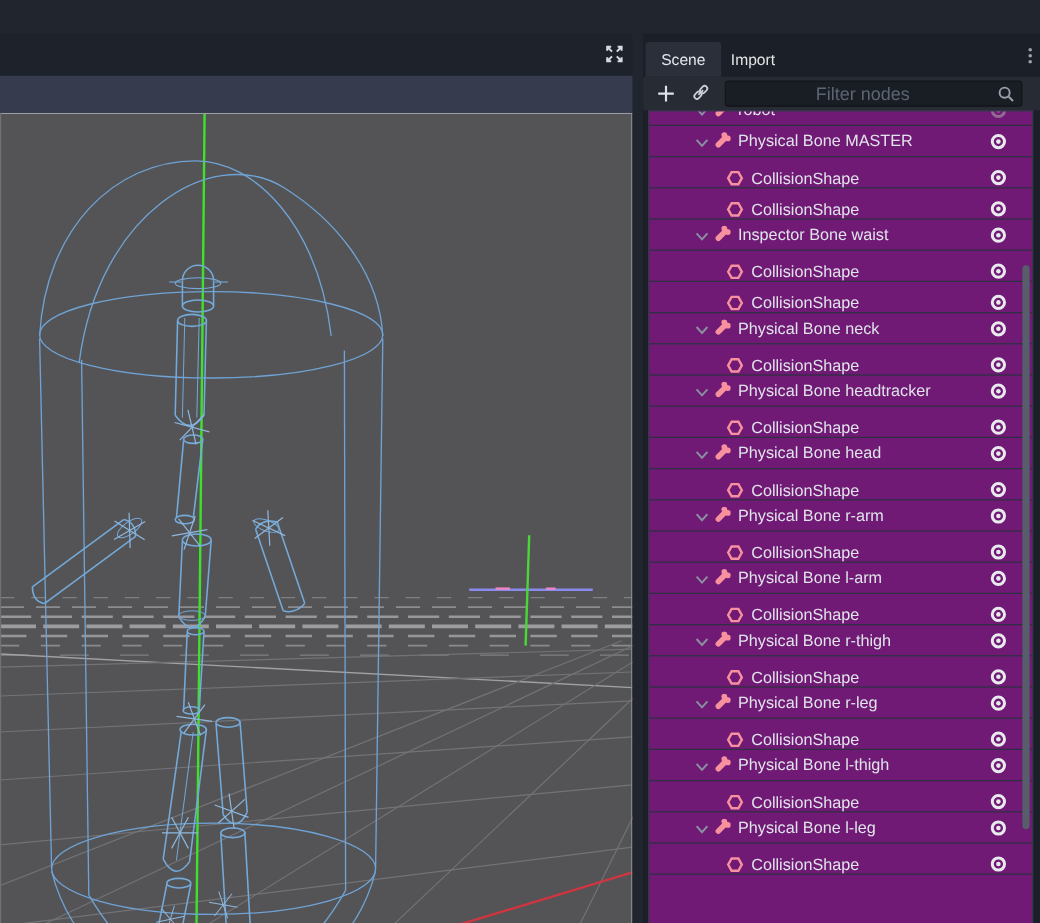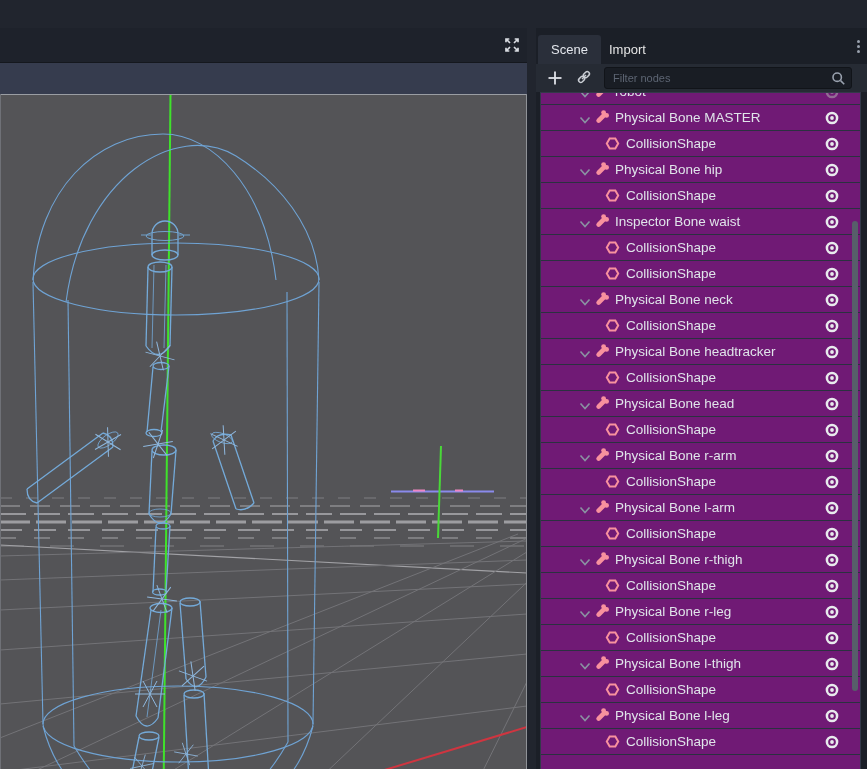--- a/index.html
+++ b/index.html
@@ -25,29 +25,29 @@
   .dots i{display:block;width:3px;height:3px;border-radius:50%;background:#99a1ad;margin:0 auto 2px;}
   .panel-dots{right:7px;top:12px;}
 
   .toolbar{position:absolute;left:0;top:36px;width:331px;height:28px;background:#262b34;}
   .tool-btn{position:absolute;top:5px;width:18px;height:18px;cursor:pointer;}
   .plus-btn{left:10px;}
   .chain-btn{left:40px;}
   .filter-box{position:absolute;left:68px;top:3px;width:248px;height:22px;background:#191d24;
               border:1px solid #111419;border-radius:3px;}
   .filter-box input{position:absolute;left:0;top:0;width:100%;height:100%;background:transparent;border:0;outline:0;
-              color:#aab1bd;font-size:11px;font-family:inherit;padding:0 26px 0 8px;}
+              color:#aab1bd;font-size:15px;font-family:inherit;padding:0 26px 0 8px;text-align:center;}
   .filter-box input::placeholder{color:#5d6573;}
   .mag{position:absolute;right:5px;top:3px;width:15px;height:15px;}
 
   .tree{position:absolute;left:4px;top:64px;width:321px;height:683px;background:#701a75;
         border:1px solid #333949;overflow:hidden;}
   .tree-row{height:26px;display:flex;align-items:center;border-bottom:1px solid #2b3140;cursor:pointer;}
   .row-bone{padding-left:38px;}
-  .row-shape{padding-left:64px;}
+  .row-shape{padding-left:64px;align-items:flex-end;}
   .row-clipped{margin-top:-14px;}
   .chev{width:12px;height:12px;margin-right:3px;flex:0 0 auto;cursor:pointer;}
   .nicon{width:15px;height:15px;margin-right:6px;flex:0 0 auto;}
   .row-label{font-size:13.5px;color:#e0e4ea;white-space:nowrap;}
   .eye{margin-left:auto;margin-right:20px;width:16px;height:16px;flex:0 0 auto;cursor:pointer;}
   .row-clipped .eye{opacity:.55;filter:grayscale(1) brightness(.75);}
   .scroll-thumb{position:absolute;right:2px;top:128px;width:6px;height:470px;border-radius:3px;background:#575e6a;cursor:pointer;}
 
   .bottom-bar{position:absolute;left:0;top:757px;width:331px;height:12px;background:#1b1f27;overflow:hidden;}
   .btab{position:absolute;top:1px;height:24px;line-height:24px;font-size:13px;padding:0 12px;cursor:pointer;}
@@ -312,42 +312,20 @@
       </svg>
     </span>
     <span class="row-label">CollisionShape</span>
     <span class="eye">
       <svg viewBox="0 0 16 16" width="16" height="16">
         <circle cx="8" cy="8" r="5.1" fill="none" stroke="#e8eaed" stroke-width="2.5"></circle>
         <circle cx="8" cy="8" r="1.9" fill="#e8eaed"></circle>
       </svg>
     </span>
   </div>
-          <div class="tree-row row-bone">
-    <span class="chev">
-      <svg viewBox="0 0 12 12" width="12" height="12" fill="none" stroke="#8a92a2" stroke-width="1.6">
-        <polyline points="1.5,3.5 6,8.5 10.5,3.5"></polyline>
-      </svg>
-    </span>
-    <span class="nicon">
-      <svg viewBox="0 0 15 15" width="15" height="15">
-        <line x1="10.6" y1="4.6" x2="4.6" y2="10.6" stroke="#f8919e" stroke-width="4.6" stroke-linecap="round"></line>
-        <circle cx="9.6" cy="2.6" r="2.4" fill="#f8919e"></circle>
-        <circle cx="12.6" cy="5.4" r="2.4" fill="#f8919e"></circle>
-      </svg>
-    </span>
-
-    <span class="row-label">Physical Bone hip</span>
-    <span class="eye">
-      <svg viewBox="0 0 16 16" width="16" height="16">
-        <circle cx="8" cy="8" r="5.1" fill="none" stroke="#e8eaed" stroke-width="2.5"></circle>
-        <circle cx="8" cy="8" r="1.9" fill="#e8eaed"></circle>
-      </svg>
-    </span>
-  </div>
           <div class="tree-row row-shape">
 
     <span class="nicon">
       <svg viewBox="0 0 15 15" width="15" height="15" fill="none" stroke="#f8919e" stroke-width="2">
         <polygon points="1.8,7.5 4.7,2.4 10.3,2.4 13.2,7.5 10.3,12.6 4.7,12.6"></polygon>
       </svg>
     </span>
     <span class="row-label">CollisionShape</span>
     <span class="eye">
       <svg viewBox="0 0 16 16" width="16" height="16">

